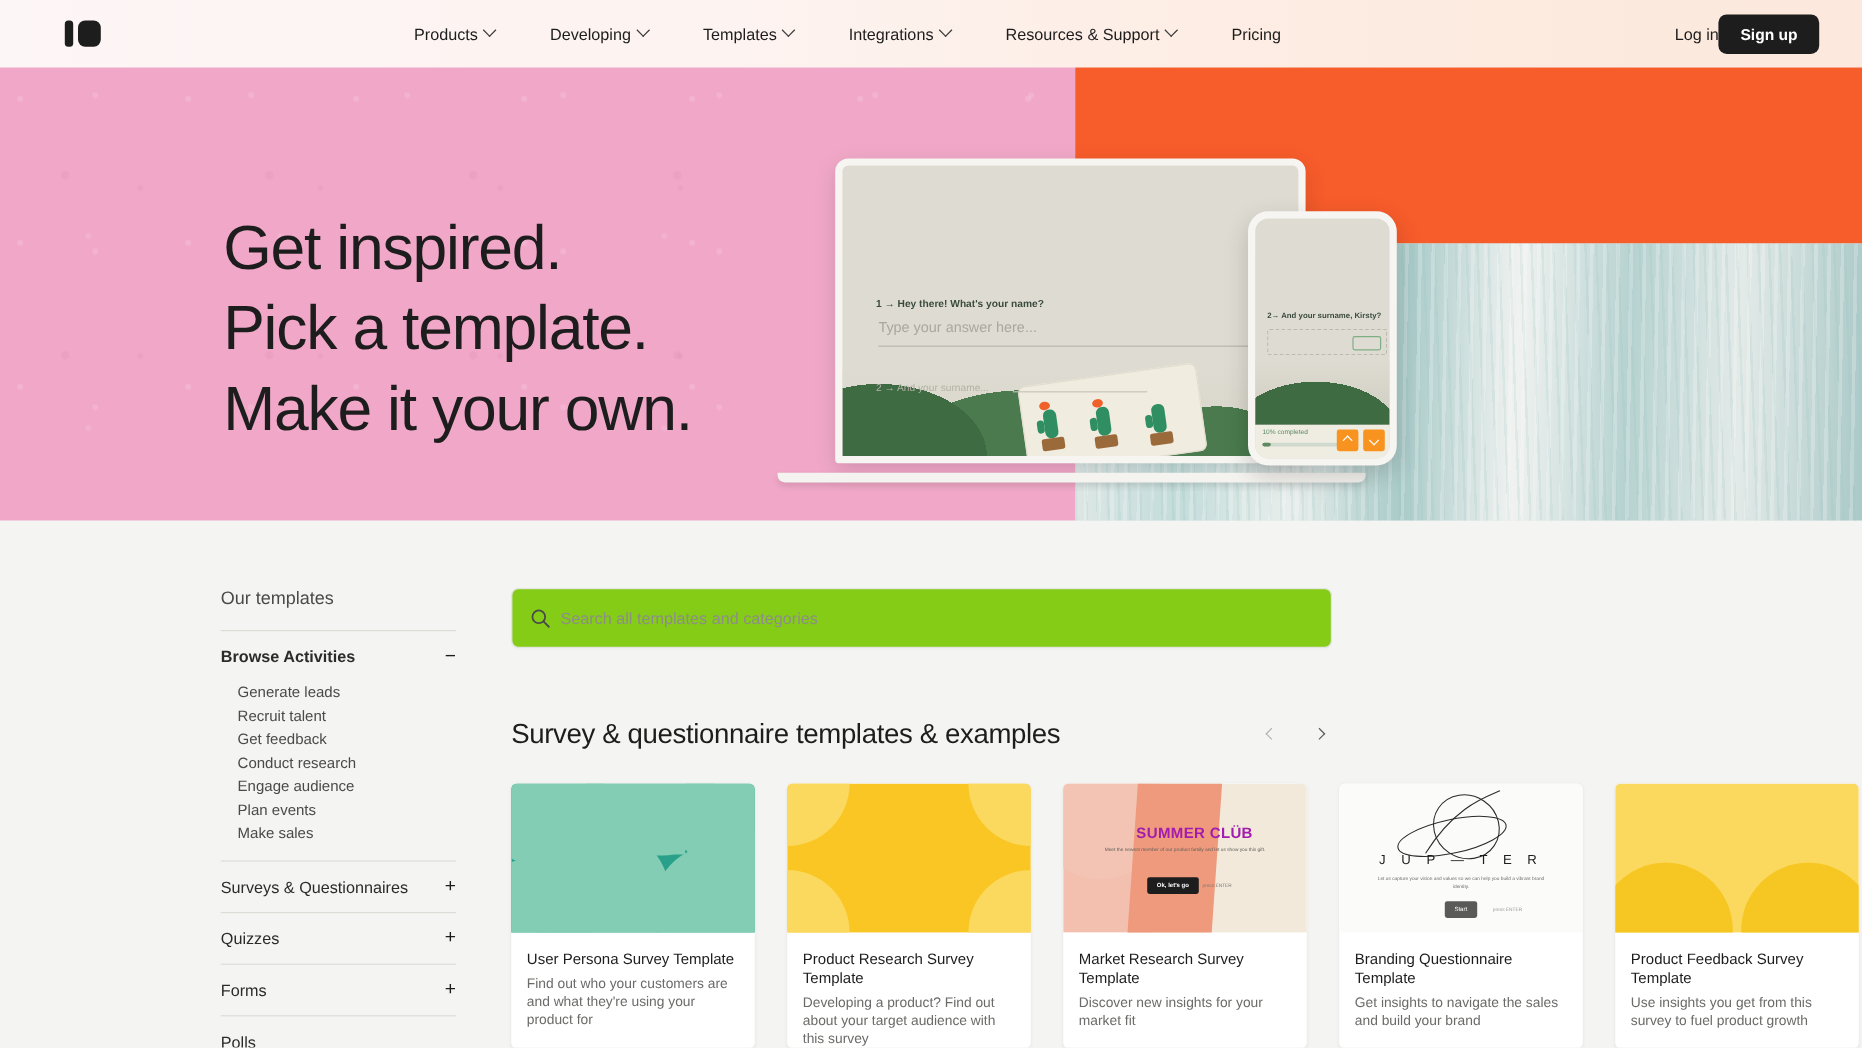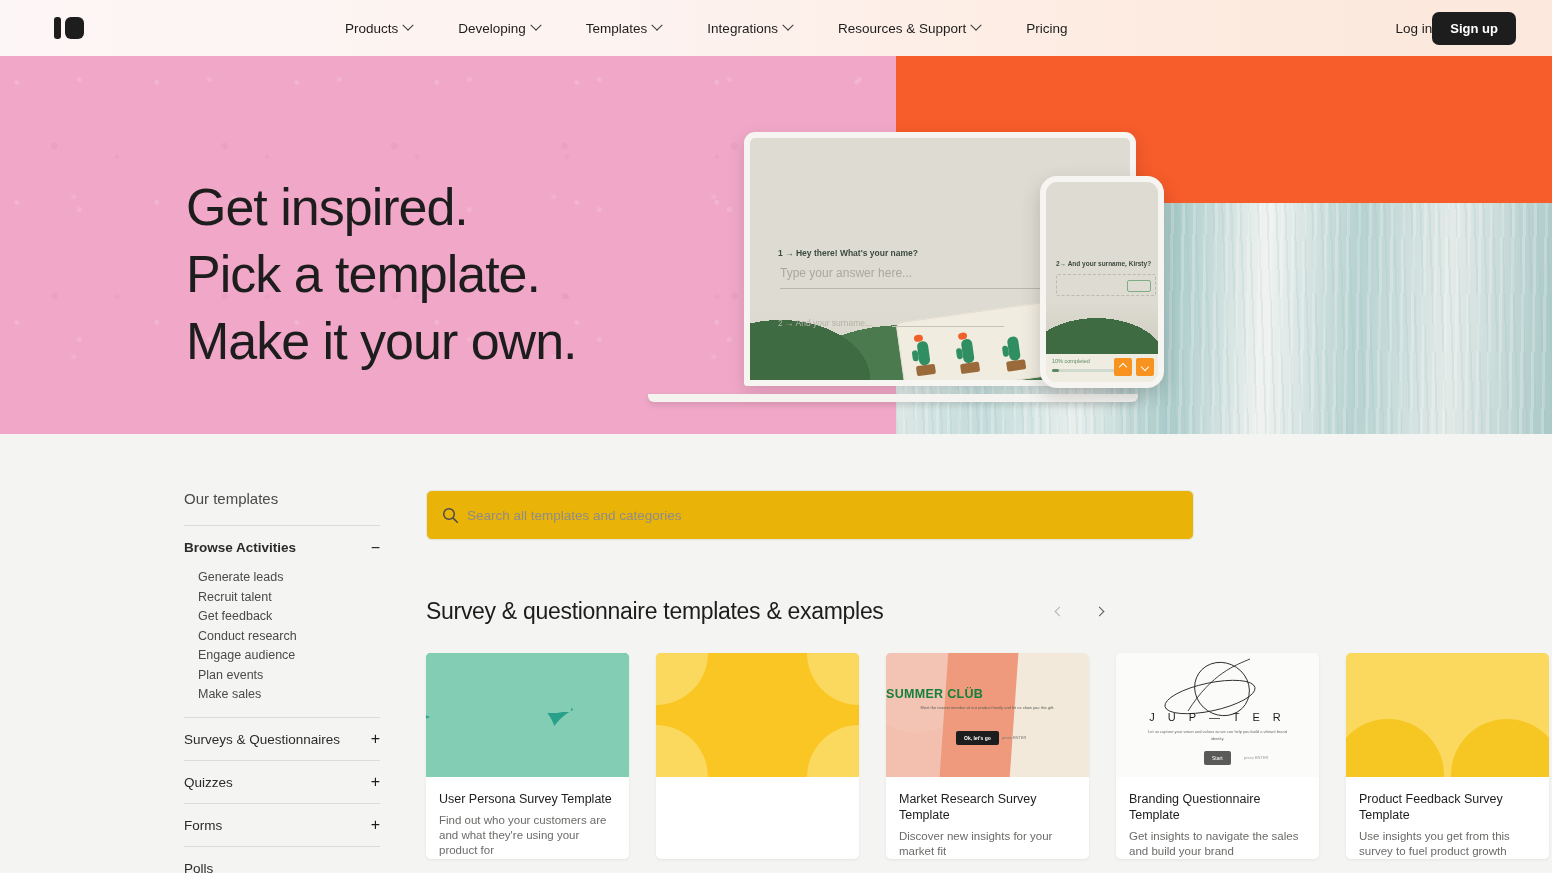--- a/index.html
+++ b/index.html
@@ -105,21 +105,20 @@
 
   
   .device-wrap { position: absolute; left: 648px; top: 72px; z-index: 5; }
   .laptop {
     position: absolute; left: 48px; top: 4px;
     width: 392px; height: 254px;
     background: #dedcd2; border-radius: 11px 11px 3px 3px;
     border: 6px solid #f6f5f2;
     box-shadow: 0 6px 18px rgba(0,0,0,.13);
     overflow: hidden;
-    margin-left: 48px;
   }
   .laptop-base {
     position:absolute; left: 0px; top: 266px;
     width: 490px; height: 8px; background:#f4f3ef; border-radius: 0 0 6px 6px;
     box-shadow: 0 3px 6px rgba(0,0,0,.12);
   }
   .scr-q {
     position:absolute; left: 28px; top: 110px;
     font-size: 8.5px; color:#3b4a3e; font-weight:bold; white-space:nowrap;
   }
@@ -190,22 +189,22 @@
   }
   .side-row-label { font-size:13.5px; color:#2b2b2b; }
   .side-row.active .side-row-label { font-weight:bold; }
   .side-pm { font-size:16px; color:#1d1d1d; line-height:10px; }
   .side-sub { padding: 0 0 12px 14px; }
   .side-sub-item { font-size:12.5px; color:#4a4a4a; line-height:19.5px; cursor:pointer; }
   .side-last { font-size:13.5px; color:#2b2b2b; padding-top:14px; cursor:pointer; }
 
   .main { position:absolute; left:426px; top:56px; width:1126px; }
   .searchbox {
-    position:relative; width:768px; height:50px;
-    background:#eab308; border:1px solid #e3e3e0; border-radius:6px;
+    position:relative; width:684px; height:50px;
+    background:#84cc16; border:1px solid #e3e3e0; border-radius:6px;
     display:flex; align-items:center; padding-left:40px;
     box-shadow: 0 1px 2px rgba(0,0,0,.02);
   }
   .search-icon { position:absolute; left:15px; top:16px; }
   .search-input {
     border:none; outline:none; background:transparent;
     font-size:13.5px; color:#1d1d1d; width:600px;
     font-family:"Liberation Sans", sans-serif;
   }
   .search-input::placeholder { color:#8d8d8a; }
@@ -238,21 +237,21 @@
     content:""; position:absolute; left:-5px; bottom:16%;
     width:12px; height:12px; background:#83cdb4;
     border-radius:3px 0 0 3px;
   }
   .art-star { background:#f9c624; position:relative; }
   .art-star .q { position:absolute; width:104px; height:104px; background:#fbd85e; border-radius:50%; }
   .art-market { background:#f2e9da; position:relative; }
   .am-l { position:absolute; left:0; top:0; width:74px; height:124px; background:#f3bfae; }
   .am-m { position:absolute; left:58px; top:-6px; width:70px; height:136px; background:#ef9a7d; transform: rotate(4deg); }
   .am-c { position:absolute; left:-24px; top:-30px; width:110px; height:110px; background:#f3c4b3; border-radius:50%; }
-  .am-title { position:absolute; left:0; right:0; top:34px; text-align:left; font-size:12.5px; font-weight:bold; color:#15803d; letter-spacing:.3px; }
+  .am-title { position:absolute; left:16px; right:0; top:34px; text-align:center; font-size:12.5px; font-weight:bold; color:#a21caf; letter-spacing:.3px; }
   .am-sub { position:absolute; left:26px; right:26px; top:52px; text-align:center; font-size:4px; color:#5d5d58; line-height:6.5px; }
   .am-btn { position:absolute; left:70px; top:78px; background:#1d1d1d; color:#fff; font-size:5px; padding:4px 8px; border-radius:2px; font-weight:bold; }
   .am-tag { position:absolute; left:116px; top:82px; font-size:4px; color:#7a7a75; }
   .art-brand { background:#fbfbfa; position:relative; }
   .ab-title { position:absolute; left:0; right:0; top:58px; text-align:center; font-size:11px; letter-spacing:5px; color:#1d1d1d; }
   .ab-sub { position:absolute; left:26px; right:26px; top:76px; text-align:center; font-size:4px; color:#6b6b66; line-height:6.5px; }
   .ab-btn { position:absolute; left:88px; top:98px; background:#5a5a58; color:#fff; font-size:5px; padding:4px 8px; border-radius:2px; }
   .ab-tag { position:absolute; left:128px; top:102px; font-size:4px; color:#9a9a95; }
   .art-heart { background:#fbd85e; position:relative; overflow:hidden; }
   .ah-l { position:absolute; left:-14px; bottom:-54px; width:112px; height:112px; background:#f6c623; border-radius:50%; }
@@ -430,20 +429,24 @@
             <div class="card-desc">Find out who your customers are and what they're using your product for</div>
           </div>
         </div>
         <div class="card">
           <div class="card-img art-star">
             <div class="q" style="left: -52px; top: -52px;"></div>
             <div class="q" style="left: 151px; top: -52px;"></div>
             <div class="q" style="left: -52px; top: 72px;"></div>
             <div class="q" style="left: 151px; top: 72px;"></div>
           </div>
+          <div class="card-body">
+            <div class="card-title">Product Research Survey Template</div>
+            <div class="card-desc">Developing a product? Find out about your target audience with this survey</div>
+          </div>
         </div>
         <div class="card">
           <div class="card-img art-market">
             <div class="am-l"></div>
             <div class="am-c"></div>
             <div class="am-m"></div>
             <div class="am-title">SUMMER CLÜB</div>
             <div class="am-sub">Meet the newest member of our product family and let us show you this gift.</div>
             <div class="am-btn">Ok, let's go</div>
             <div class="am-tag">press ENTER</div>

